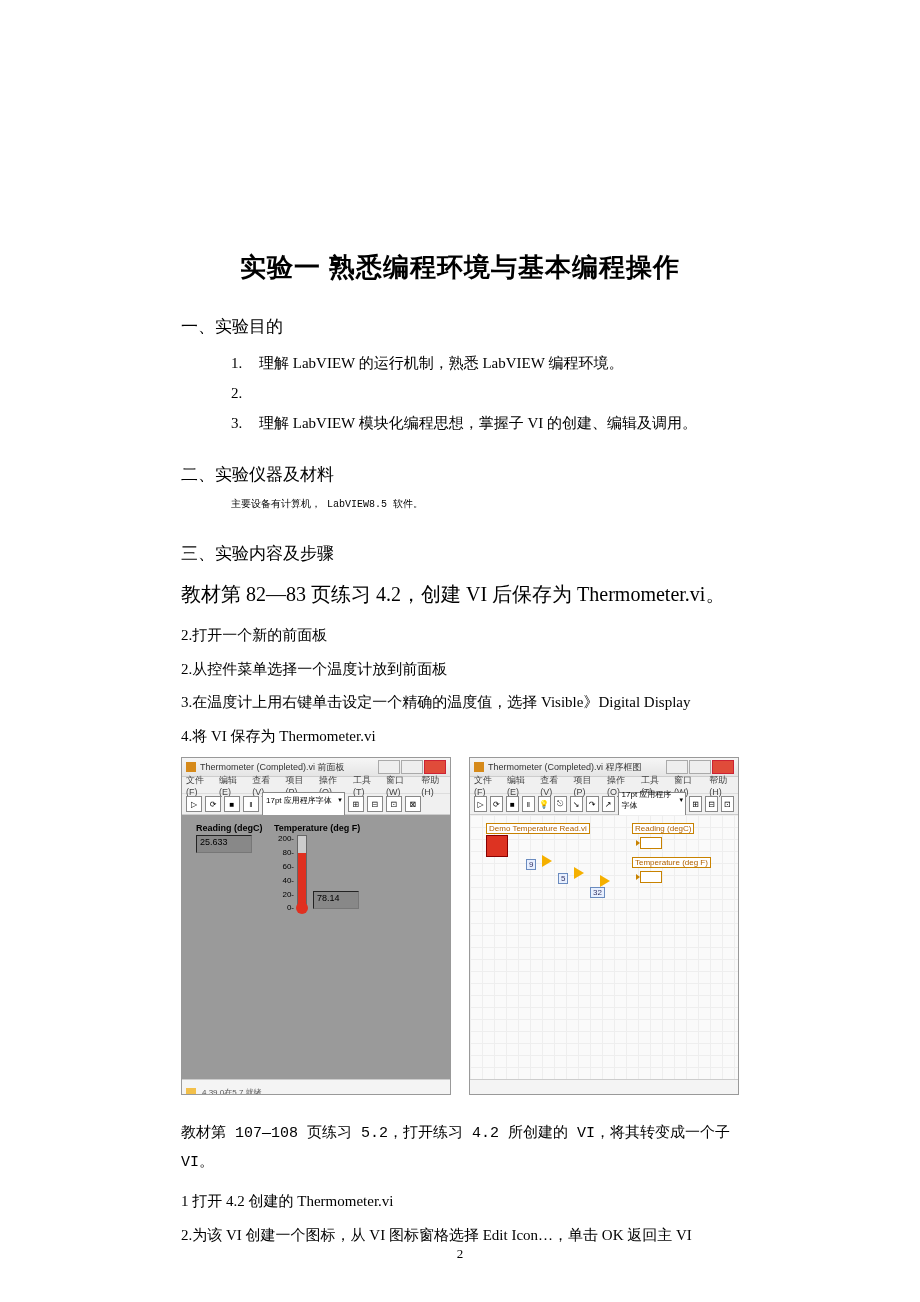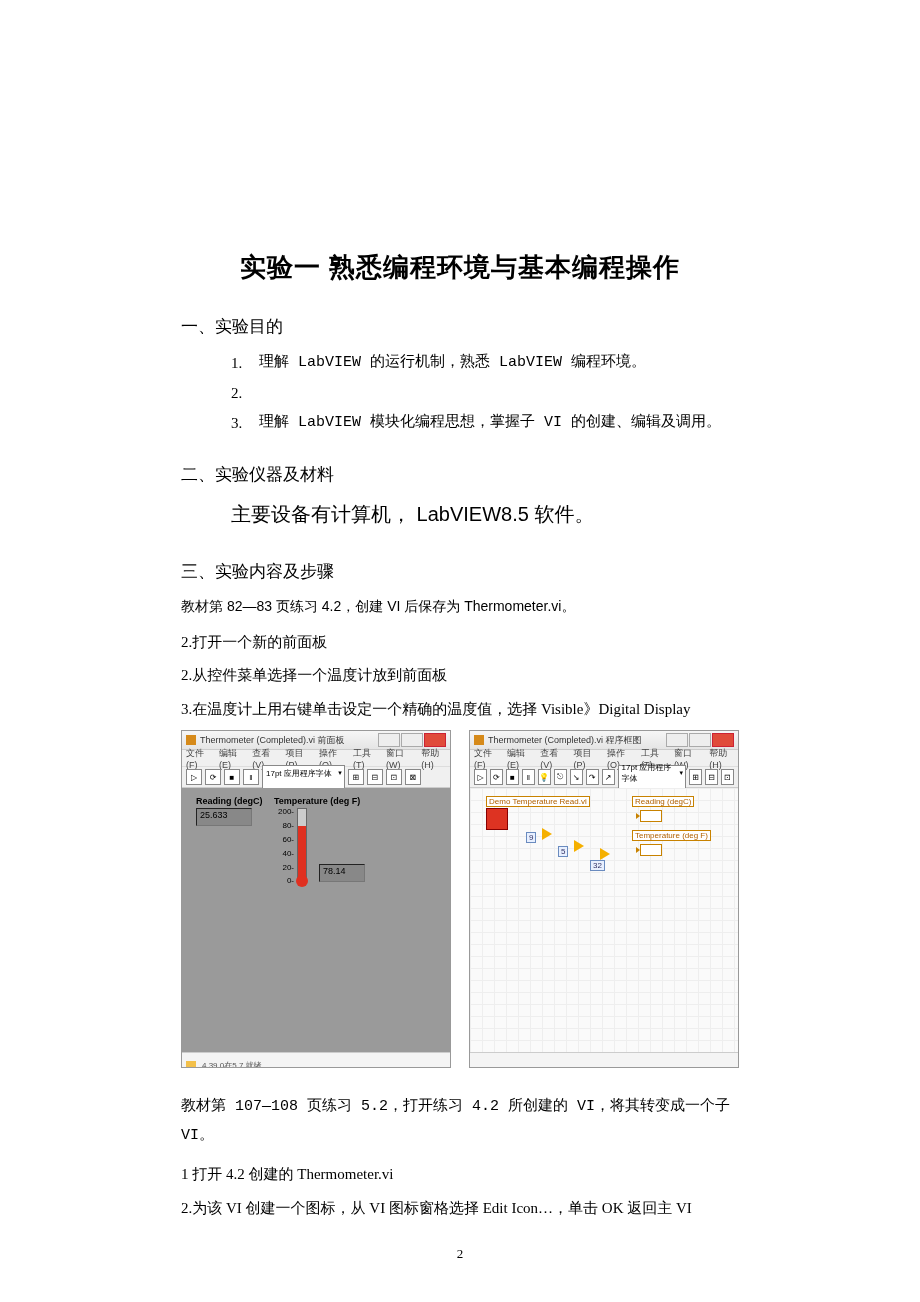--- a/index.html
+++ b/index.html
@@ -2,23 +2,23 @@
 <html><head>
 <meta charset="utf-8">
 <style>
 body{margin:0;background:#fff;font-family:"SimSun","Songti SC",serif;color:#000}
 .page{width:788px;height:1302px;margin:0 auto;padding:250px 115px 0 115px;box-sizing:border-box;position:relative}
 .title{font-family:"SimHei","Heiti SC",sans-serif;font-size:26px;font-weight:bold;text-align:center;margin-bottom:30px;letter-spacing:1px}
 .section-heading{font-size:17px;margin:8px 0 10px 0}
 .purpose-list{list-style:none;padding:0 0 0 50px;margin:0 0 25px 0}
 .purpose-list li{font-size:15px;line-height:2;display:flex}
 .purpose-list .num{font-family:"Times New Roman",Times,serif;width:28px;flex-shrink:0}
-.purpose-list .txt{font-family:Liberation Mono, monospace}
-.equip{font-size:20px;margin:0 0 28px 50px;line-height:1.8;font-family:Liberation Sans, sans-serif}
-.steps-intro{font-size:14px;margin:8px 0 10px 0;font-family:Liberation Sans, sans-serif;line-height:1.9}
+.purpose-list .txt{font-family:Liberation Serif, serif}
+.equip{font-size:10px;margin:0 0 28px 50px;line-height:1.8;font-family:Liberation Mono, monospace}
+.steps-intro{font-size:20px;margin:8px 0 10px 0;font-family:Liberation Serif, serif;line-height:1.9}
 .steps{font-size:15px;margin:0 0 8px 0;line-height:1.7;font-family:"Times New Roman","SimSun",serif}
 .shots{display:flex;gap:18px;margin:4px 0 25px 0}
 .shot{border:1px solid #999;background:#fff;width:408px;height:338px;box-sizing:border-box;position:relative;overflow:hidden;font-family:Tahoma,Arial,sans-serif;font-size:9px}
 .win-titlebar{height:18px;background:linear-gradient(#f6f6f6,#e5e5e5);border-bottom:1px solid #ccc;display:flex;align-items:center;padding:0 4px}
 .win-titlebar .ico{width:10px;height:10px;background:#d68a1a;margin-right:4px}
 .win-titlebar .wt{color:#333;flex:1;white-space:nowrap;overflow:hidden}
 .win-ctrls{display:flex;gap:1px}
 .win-ctrls div{width:20px;height:12px;border:1px solid #aaa;background:#eee}
 .win-ctrls .close{background:#e04b3a;border-color:#c23}
 .menubar{height:16px;background:#f0f0f0;border-bottom:1px solid #ddd;display:flex;padding:0 4px;align-items:center;gap:9px;color:#444}
@@ -34,21 +34,21 @@
 .fp-reading .lbl{font-weight:bold;color:#000;margin-bottom:2px;font-size:9px}
 .fp-reading .val{background:#888;border:1px inset #777;color:#000;width:48px;height:14px;padding:1px 3px;font-size:9px}
 .fp-thermo{position:absolute;left:92px;top:8px}
 .fp-thermo .lbl{font-weight:bold;color:#000;margin-bottom:2px;font-size:9px}
 .fp-thermo .body{display:flex;align-items:flex-end}
 .fp-thermo .scale{width:20px;height:72px;position:relative;margin-right:3px}
 .fp-thermo .tick{position:absolute;right:0;font-size:8px;color:#000;white-space:nowrap}
 .fp-thermo .tube{width:8px;height:72px;background:#ccc;border:1px solid #666;position:relative}
 .fp-thermo .fill{position:absolute;bottom:0;width:100%;background:#e03020;height:55px}
 .fp-thermo .bulb{width:12px;height:12px;background:#e03020;border-radius:50%;position:absolute;bottom:-6px;left:-2px}
-.fp-thermo .dig{background:#888;border:1px inset #777;color:#000;width:38px;height:14px;padding:1px 3px;font-size:9px;margin-left:12px}
+.fp-thermo .dig{background:#888;border:1px inset #777;color:#000;width:38px;height:14px;padding:1px 3px;font-size:9px;margin-left:6px}
 .status{height:18px;background:#f4f4f4;border-top:1px solid #ccc;display:flex;align-items:flex-end;padding:0 4px;gap:6px;color:#555;font-size:8px}
 .status .st-ico{width:10px;height:10px;background:#f3c04a}
 .bd-node{position:absolute;font-size:8px}
 .bd-label{border:1px solid #c88200;background:#fff;color:#b06000;padding:0 2px}
 .bd-vi{width:20px;height:20px;background:#d32;border:1px solid #800;position:absolute}
 .bd-tri{width:0;height:0;border-top:6px solid transparent;border-bottom:6px solid transparent;border-left:10px solid #f5b000;position:absolute}
 .bd-const{border:1px solid #6a8bbf;background:#e8f0ff;color:#336;padding:0 2px;position:absolute;font-size:8px}
 .bd-ind{border:1px solid #c88200;background:#fff;width:20px;height:10px;position:absolute}
 .bd-ind:before{content:"";position:absolute;left:-5px;top:2px;border-top:3px solid transparent;border-bottom:3px solid transparent;border-left:4px solid #c88200}
 .more-text{font-size:15px;margin:0 0 12px 0;font-family:Liberation Mono, monospace;line-height:1.9}
@@ -77,20 +77,21 @@
 </ul>
 
 <div class="section-heading">二、实验仪器及材料</div>
 <div class="equip">主要设备有计算机， LabVIEW8.5 软件。</div>
 
 <div class="section-heading">三、实验内容及步骤</div>
 <div class="steps-intro">教材第 82—83 页练习 4.2，创建 VI 后保存为 Thermometer.vi。</div>
 <div class="steps">2.打开一个新的前面板</div>
 <div class="steps">2.从控件菜单选择一个温度计放到前面板</div>
 <div class="steps">3.在温度计上用右键单击设定一个精确的温度值，选择 Visible》Digital Display</div>
+<div class="steps">4.将 VI 保存为 Thermometer.vi</div>
 
 <div class="shots">
 
   <div class="shot">
     <div class="win-titlebar">
       <div class="ico"></div>
       <div class="wt">Thermometer (Completed).vi 前面板</div>
       <div class="win-ctrls">
         <div></div>
         <div></div>

